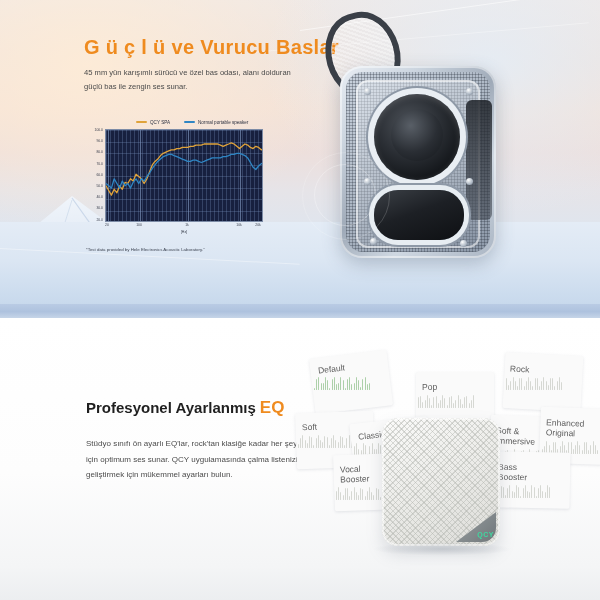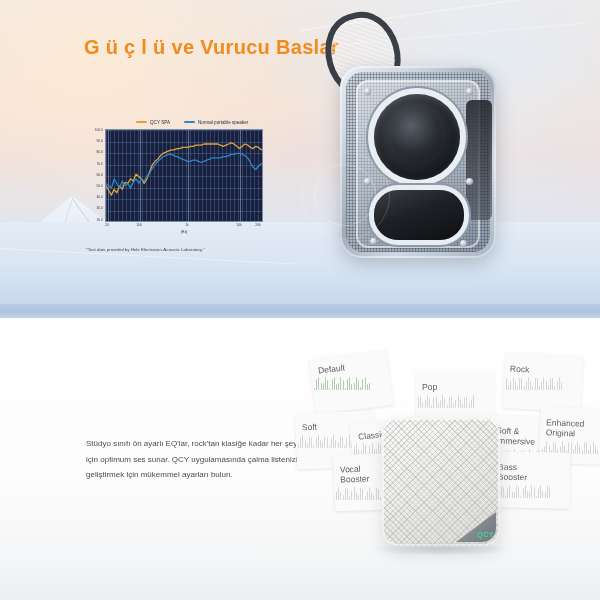--- a/index.html
+++ b/index.html
@@ -231,20 +231,21 @@
       </svg>
       <div class="snowfield"></div>
       <div class="sec1-band"></div>
     </div>
 
     <div class="wisp" style="left:300px;top:30px;width:300px;transform:rotate(-8deg);"></div>
     <div class="wisp" style="left:250px;top:52px;width:340px;transform:rotate(-5deg);opacity:.6;"></div>
     <div class="wisp" style="left:0px;top:248px;width:300px;transform:rotate(3deg);opacity:.7;"></div>
 
     <div class="s1-title">G ü ç l ü  ve Vurucu Baslar</div>
+    <div class="s1-body">45 mm yün karışımlı sürücü ve özel bas odası, alanı dolduran güçlü bas ile zengin ses sunar.</div>
 
     <div class="chart-wrap">
       <div class="legend">
         <div class="lg">
           <div class="lg-sw" id="sw0" style="background: rgb(224, 163, 58);"></div>
           <div class="lg-tx">QCY SPA</div>
         </div>
         <div class="lg">
           <div class="lg-sw" id="sw1" style="background: rgb(47, 134, 196);"></div>
           <div class="lg-tx">Normal portable speaker</div>
@@ -351,20 +352,23 @@
       </div>
       <div class="sound-ring" style="left:-14px;top:150px;width:60px;height:60px;opacity:.5;"></div>
       <div class="sound-ring" style="left:-26px;top:138px;width:86px;height:86px;opacity:.32;"></div>
     </div>
   </div>
 
   <div class="sec2">
     <div class="sec2-bg"></div>
   </div>
 
+  <div class="s2-title">
+    <span>Profesyonel Ayarlanmış</span><span class="eq">EQ</span>
+  </div>
   <div class="s2-body">Stüdyo sınıfı ön ayarlı EQ'lar, rock'tan klasiğe kadar her şey için optimum ses sunar. QCY uygulamasında çalma listenizi geliştirmek için mükemmel ayarları bulun.</div>
 
   <div class="eq-stage" id="eqstage">
 
   <div class="eq-card" style="left: 12px; top: 4px; width: 78px; height: 56px; transform: rotate(-7deg);"></div>
       <div class="eq-label" style="left: 18px; top: 14px; transform: rotate(-7deg);">Default</div>
       <div class="wave green" style="left: 14px; top: 26px; width: 58px;">
         <span style="left: 0px; height: 2px;"></span>
         <span style="left: 2.2px; height: 10.6px;"></span>
         <span style="left: 4.4px; height: 12.7px;"></span>

